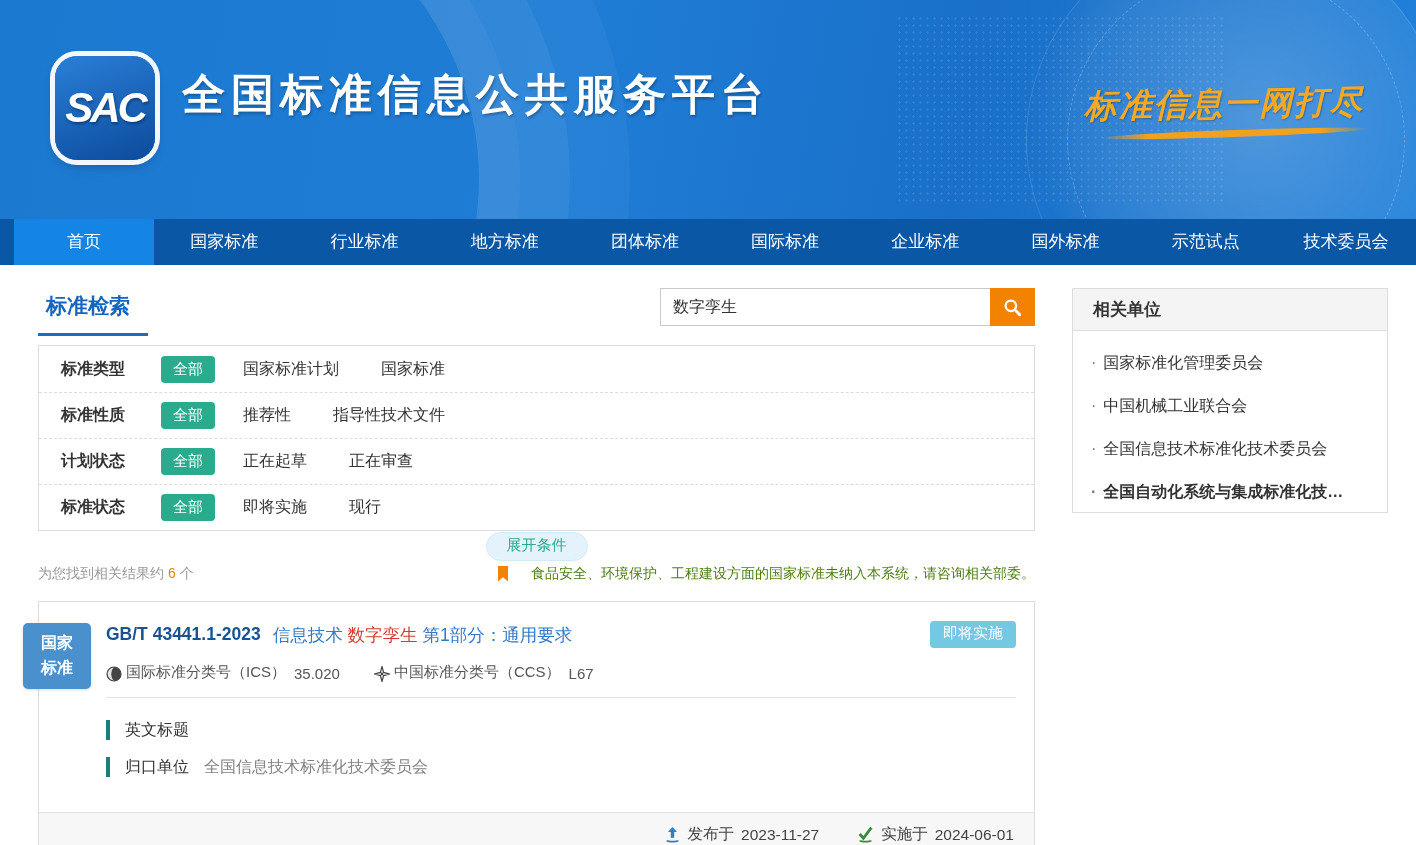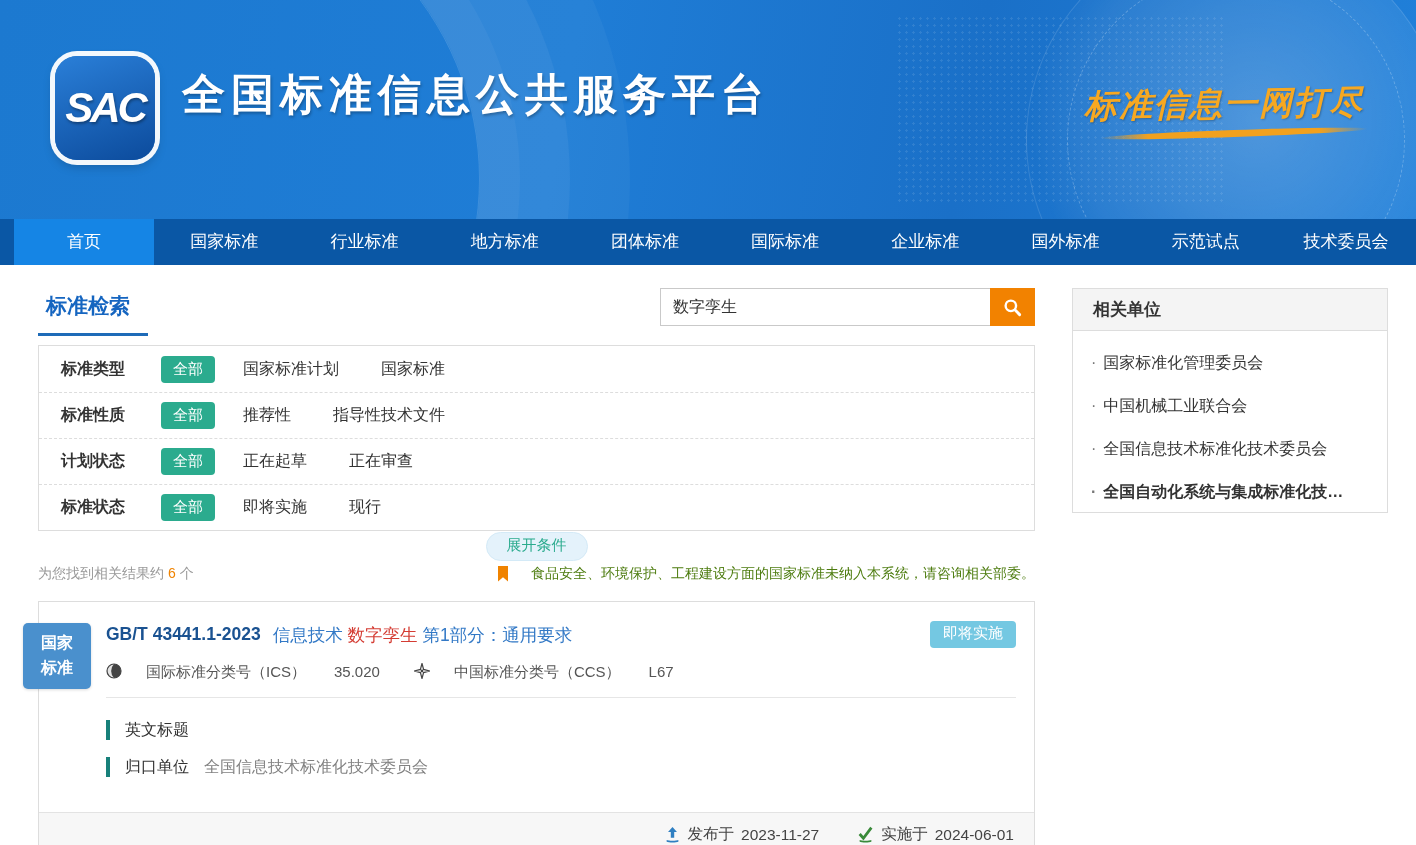--- a/index.html
+++ b/index.html
@@ -85,21 +85,21 @@
     align-items:center; justify-content:center; line-height:1.55; box-shadow:0 1px 3px rgba(0,0,0,.15); }
   .card-header { padding:19px 18px 0 67px; }
   .card-title-row { display:flex; align-items:center; }
   .card-code { color:#1a5291; font-weight:bold; font-size:17.5px; cursor:pointer; }
   .card-title { color:#3379c6; font-size:17.5px; margin-left:12px; cursor:pointer; }
   .hl { color:#d43c33; }
   .status-badge { margin-left:auto; background:#74c8e2; color:#fff; font-size:15px; padding:3px 13px 5px;
     border-radius:4px; }
   .card-meta-row { display:flex; align-items:center; margin-top:15px; padding-bottom:15px;
     border-bottom:1px solid #e6e6e6; color:#555; font-size:15px; }
-  .meta-group { display:flex; align-items:flex-start; gap:24px; }
+  .meta-group { display:flex; align-items:flex-end; gap:4px; }
   .meta-group + .meta-group { margin-left:34px; }
   .meta-value { margin-left:4px; }
 
   .card-fields { padding:6px 18px 8px 67px; }
   .field-row { display:flex; align-items:flex-start; margin:16px 0; }
   .field-bar { width:4px; height:20px; background:#17807a; margin-right:15px; }
   .field-label { color:#333; font-size:16px; margin-right:15px; white-space:nowrap; }
   .field-value { color:#818181; font-size:16px; }
 
   .card-footer { margin-top:10px; background:#f7f7f7; border-top:1px solid #e3e3e3; height:44px;

